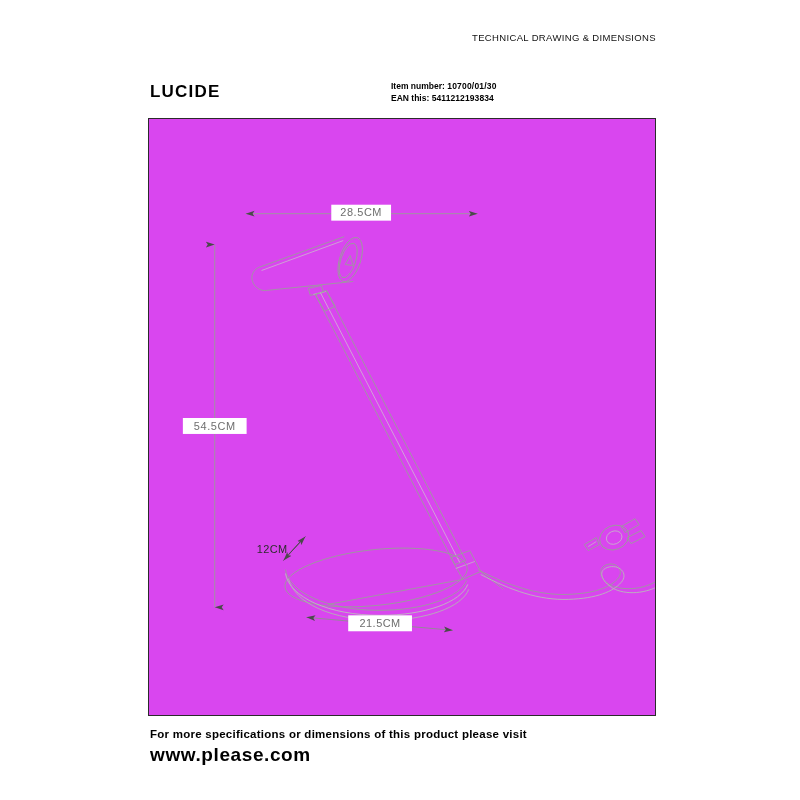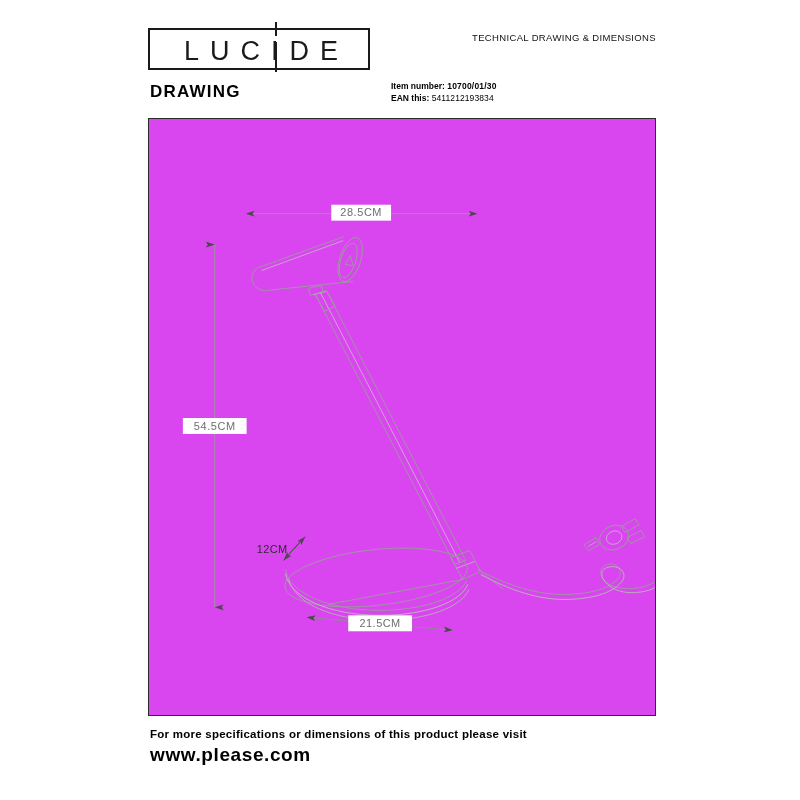--- a/index.html
+++ b/index.html
@@ -99,21 +99,21 @@
     position: absolute;
     left: 243px;
     top: 57px;
     font-size: 8.5px;
     line-height: 11.5px;
     color: #000;
     white-space: nowrap;
   }
   .meta b { font-weight: bold; }
   .meta .val { font-weight: bold; letter-spacing: 0.2px; }
-  .meta .ean-val { font-weight: normal; letter-spacing: 0.1px; }
+  .meta .ean-val { font-weight: bold; letter-spacing: 0.1px; }
 
   
   .frame {
     position: absolute;
     left: 148px;
     top: 118px;
     width: 508px;
     height: 598px;
     border: 1.5px solid #2b2b2b;
     box-sizing: border-box;
@@ -148,29 +148,24 @@
     margin-top: 4px;
   }
 </style>
 </head>
 <body>
 
 <div class="sheet">
 
   <div class="header">
 
-    <div class="logo-box">
-      <div class="logo-letters">LUCIDE</div>
-      <div class="logo-i-stem"></div>
-      <div class="logo-i-divider"></div>
-    </div>
 
     <div class="tech-label">TECHNICAL DRAWING &amp; DIMENSIONS</div>
 
-    <div class="product-title">DRAWING</div>
+    <div class="product-title">LUCIDE</div>
 
     <div class="meta">
       <div>
         <b>Item number:</b>
         <span class="val">10700/01/30</span>
       </div>
       <div>
         <b>EAN this:</b>
         <span class="ean-val">5411212193834</span>
       </div>

